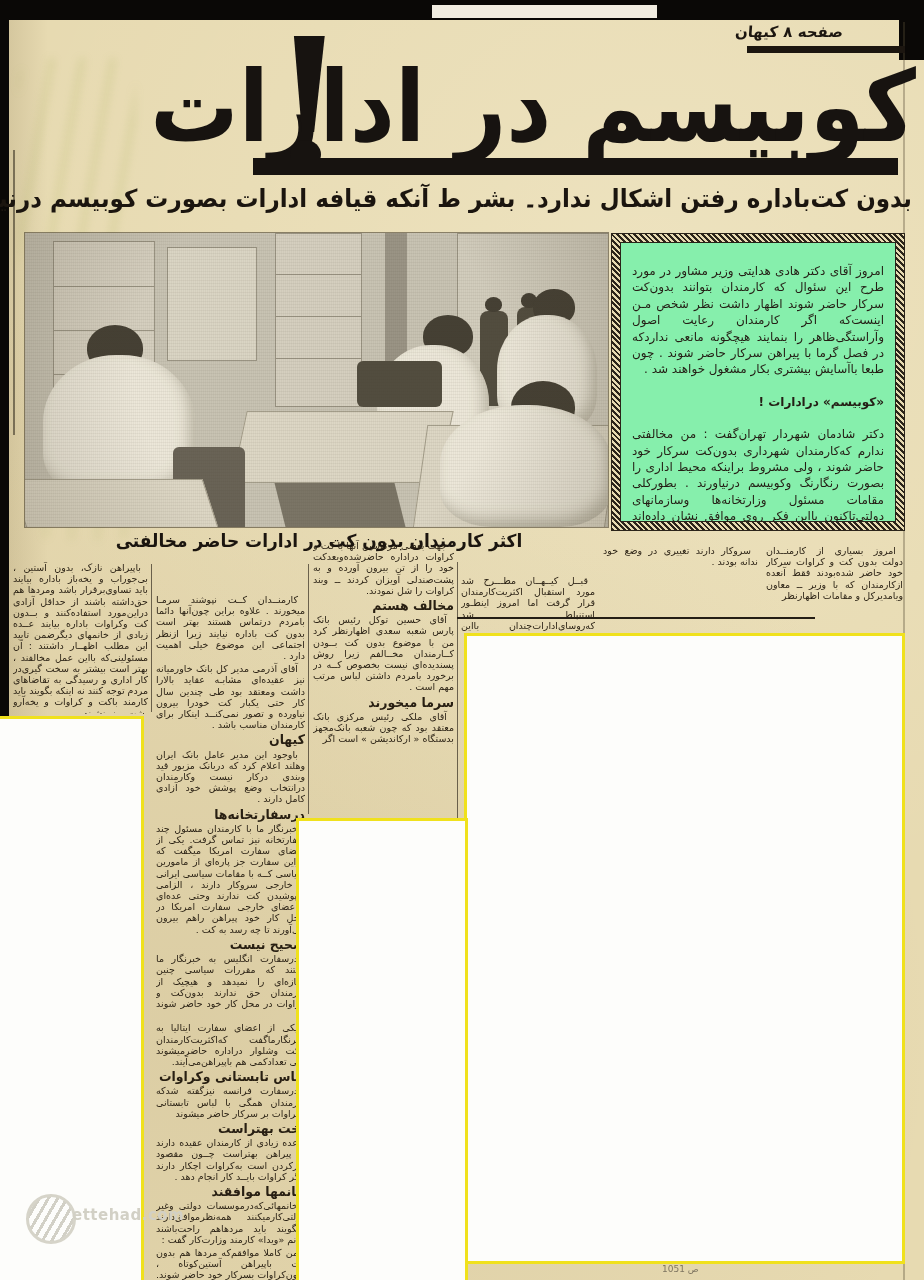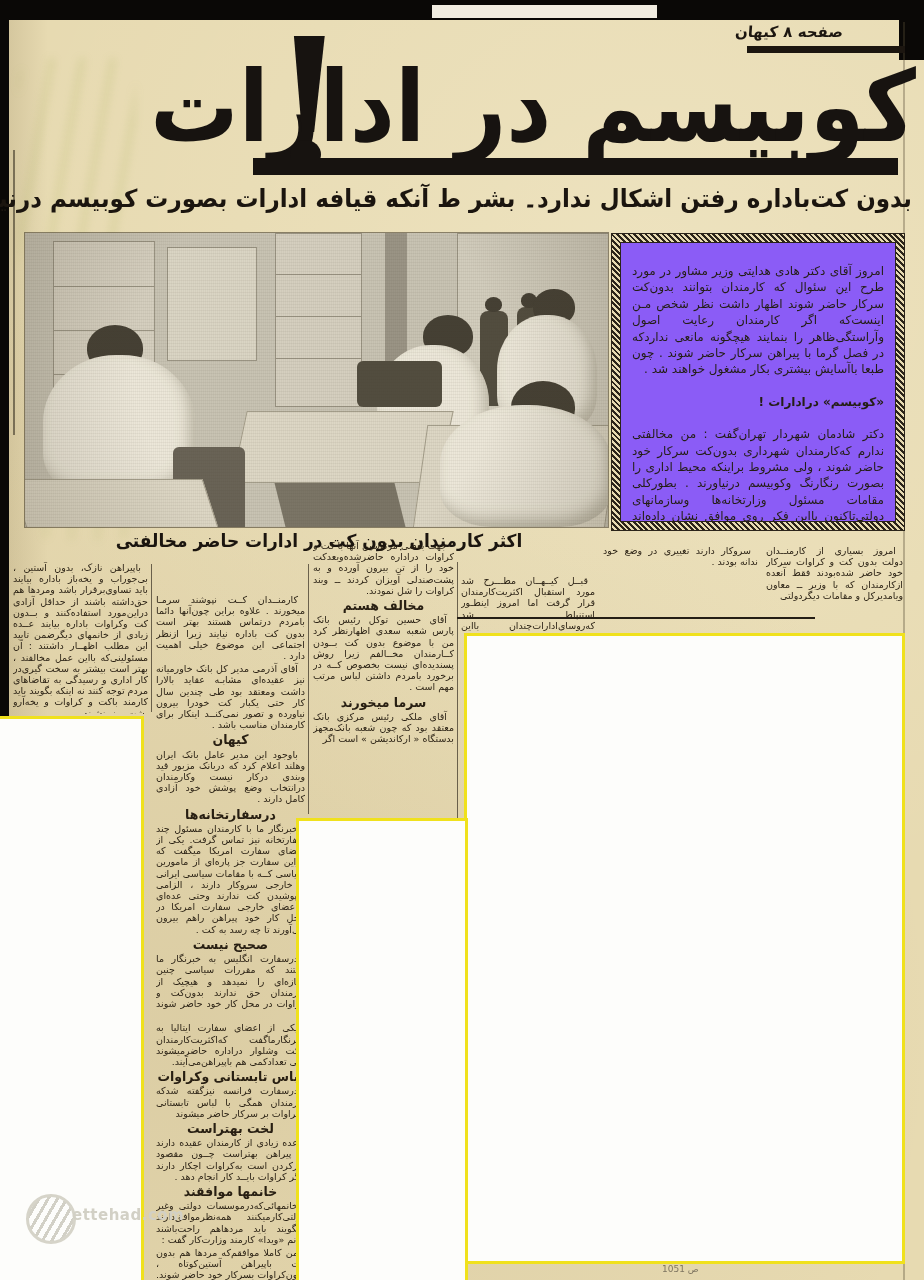--- a/index.html
+++ b/index.html
@@ -76,32 +76,32 @@
       radial-gradient(circle at 50% 45%, transparent 55%, rgba(70,60,40,.18));
   }
   .tint { left:0; top:0; width:583px; height:294px; background:rgba(228,212,165,.14); }
 
   
   .news-box {
     left:612px; top:234px; width:292px; height:296px; box-sizing:border-box;
     border:8px solid #2b241a;
     border-image:repeating-linear-gradient(45deg,#2b241a 0 2px,#e7dab1 2px 4px) 8;
     box-shadow:inset 0 0 0 1px #2b241a, 0 0 0 1px #2b241a;
-    background:#8b5cf6; padding:9px 12px 6px; overflow:hidden;
+    background:#86efac; padding:9px 12px 6px; overflow:hidden;
     direction:rtl; font-size:12px; line-height:16.4px; text-align:justify;
   }
 
   
   .section-heading {
     left:30px; top:531px; width:578px; font-size:17px; font-weight:bold;
     direction:rtl; text-align:center; color:#1b150f; transform:scaleY(1.05);
   }
   .col { position:absolute; direction:rtl; text-align:justify; font-size:9.5px; line-height:11.2px; color:#281f12; overflow:hidden; }
   .col .col-p { margin:0 0 2px; text-indent:7px; }
-  .col .col-h { font-size:12.5px; font-weight:bold; text-align:center; margin:4px 0 3px; transform:scaleY(1.05); }
+  .col .col-h { font-size:12.5px; font-weight:bold; margin:4px 0 3px; transform:scaleY(1.05); }
   .c6 { left:766px; top:545px; width:137px; height:72px; }
   .c5 { left:603px; top:545px; width:155px; height:72px; }
   .c4 { left:461px; top:547px; width:134px; height:68px;margin-top:28px; }
   .c3 { left:313px; top:540px; width:141px; height:256px; }
   .c2 { left:156px; top:562px; width:149px; height:718px;margin-top:32px; }
   .c1 { left:13px;  top:562px; width:135px; height:152px; }
 
   .vrule { position:absolute; width:1px; background:rgba(40,33,22,.65); }
   .vr1 { left:151px; top:564px; height:148px; }
   .vr2 { left:308px; top:564px; height:250px; }
@@ -192,21 +192,21 @@
     <div class="grain"></div>
   </div>
 
   <div class="abs news-box">
       <p class="col-p">امروز آقای دکتر هادی هدایتی وزیر مشاور در مورد طرح این سئوال که کارمندان بتوانند بدون‌کت سرکار حاضر شوند اظهار داشت نظر شخص مـن اینست‌که اگر کارمندان رعایت اصول وآراستگی‌ظاهر را بنمایند هیچگونه مانعی ندارد‌که در فصل گرما با پیراهن سرکار حاضر شوند . چون طبعا باآسایش بیشتری بکار مشغول خواهند شد .</p>
       <h4 class="col-h">«کوبیسم» درادارات !</h4>
       <p class="col-p">دکتر شادمان شهردار تهران‌گفت : من مخالفتی ندارم که‌کارمندان شهرداری بدون‌کت سرکار خود حاضر شوند ، ولی مشروط براینکه محیط اداری را بصورت رنگارنگ وکوبیسم درنیاورند . بطورکلی مقامات مسئول وزارتخانه‌ها وسازمانهای دولتی‌تاکنون بااین فکر روی موافق نشان داده‌اند ومعتقدند لزومی ندارد‌که ازطرف دولت ویاوزارتخانه‌ها بخشنامه‌ای در این زمینه صادر شود وکارمندان‌را برای پوشیدن ویانپوشیدن کت‌آزادگذاشته‌اند .</p>
     </div>
 
   <div class="col c6">
-      <p class="col-p">امروز بسیاری از کارمنــدان دولت بدون کت و کراوات سرکار خود حاضر شده‌بودند فقط آنعده ازکارمندان که با وزیر ــ معاون ویامدیرکل و مقامات دیگردولتی</p>
+      <p class="col-p">امروز بسیاری از کارمنــدان دولت بدون کت و کراوات سرکار خود حاضر شده‌بودند فقط آنعده ازکارمندان که با وزیر ــ معاون ویامدیرکل و مقامات اظهارنظر</p>
     </div>
   <div class="col c5">
       <p class="col-p">سروکار دارند تغییری در وضع خود ندانه بودند .</p>
     </div>
   <div class="col c4">
       <p class="col-p">قبــل کیــهــان مطـــرح شد مورد استقبال اکثریت‌کارمندان قرار گرفت اما امروز اینطـور استنباط شد که‌روسای‌ادارات‌چندان بااین موضوع موافق نیستند‌وبهمین</p>
     </div>
   <div class="abs hrule"></div>
 
   <div class="abs section-heading">اکثر کارمندان بدون کت در ادارات حاضر مخالفتی</div>

